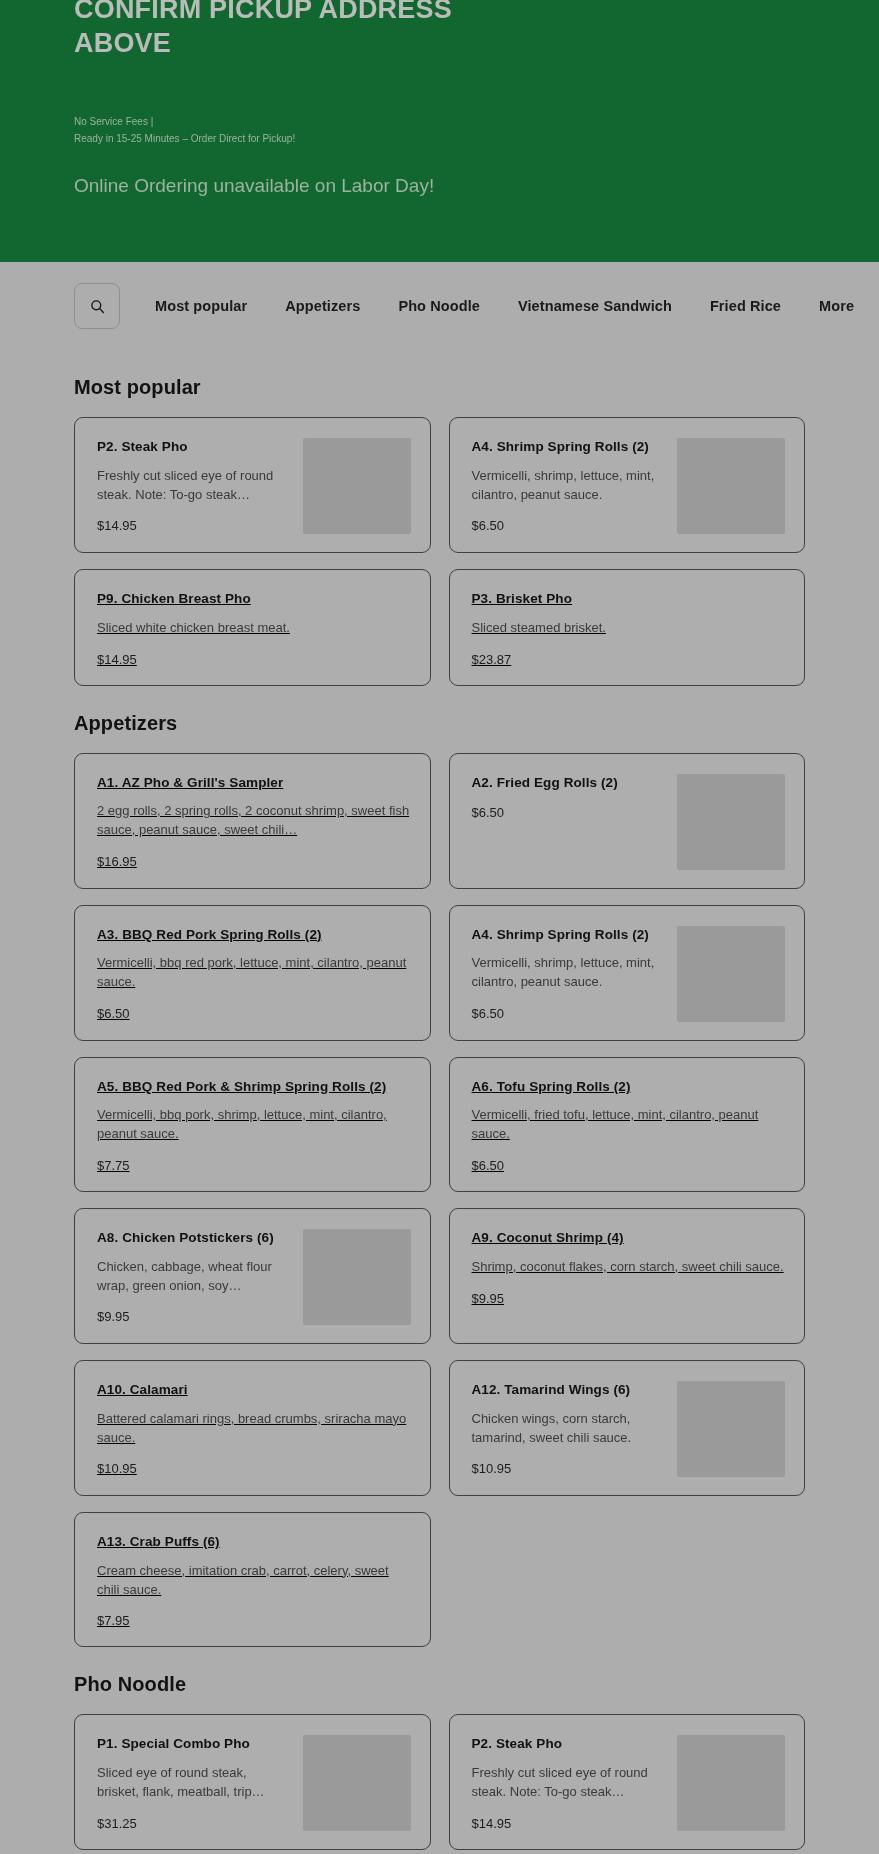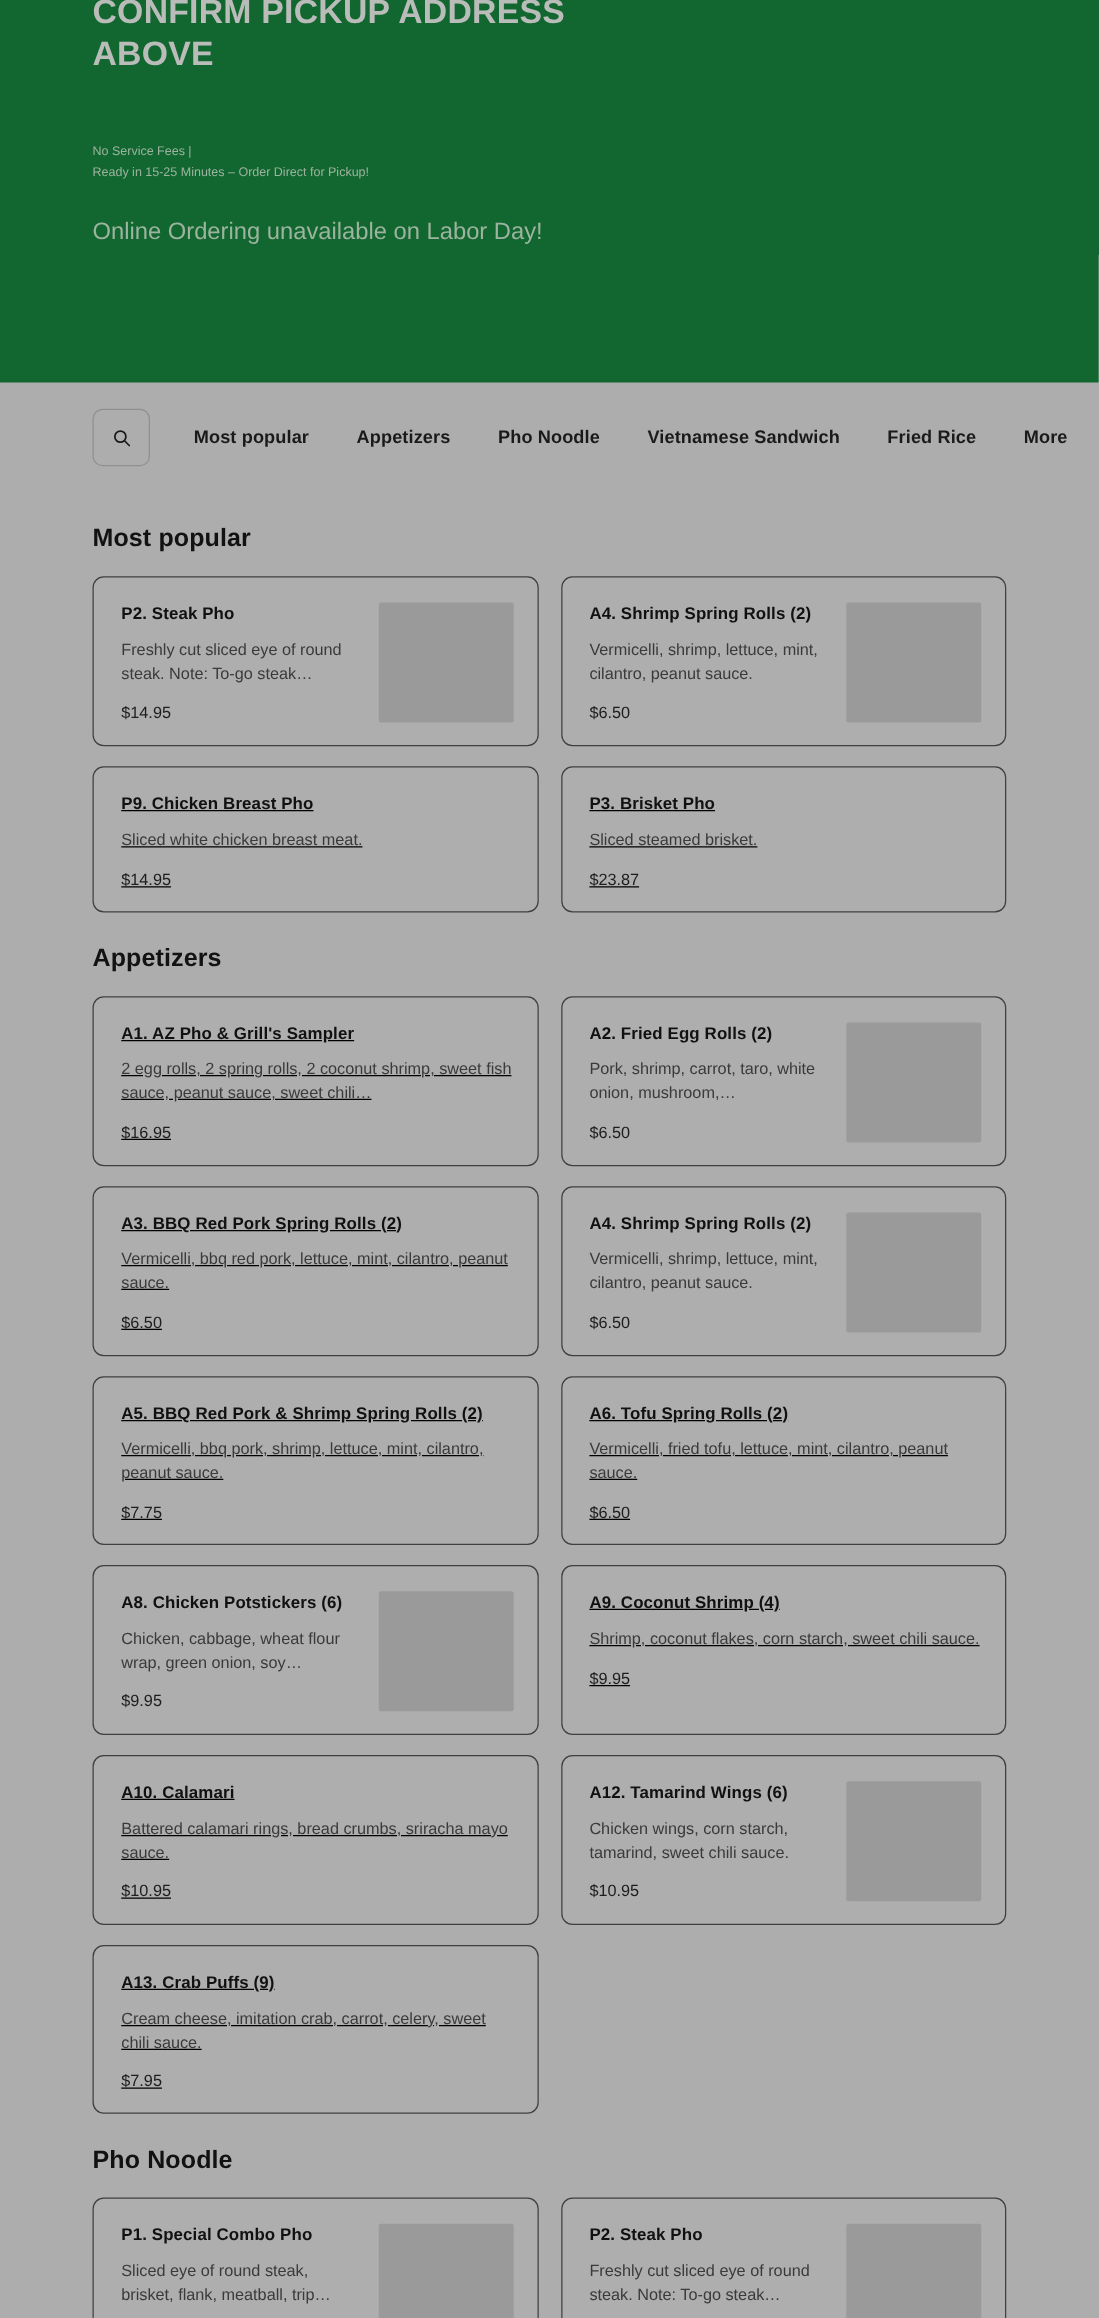--- a/index.html
+++ b/index.html
@@ -8,21 +8,21 @@
     width: 879px;
     background: #adadad;
     font-family: "Liberation Sans", sans-serif;
     -webkit-font-smoothing: antialiased;
   }
 
   
   .hero {
     background: #12662f;
     padding: 0 0 0 74px;
-    height: 306px;
+    height: 262px;
     position: relative;
     overflow: hidden;
   }
   .hero-title {
     font-size: 27px;
     font-weight: bold;
     line-height: 1.26;
     letter-spacing: 0.2px;
     color: #b9bcb9;
     padding-top: 0;
@@ -214,21 +214,20 @@
         <div class="card no-img tall">
           <div class="card-body">
             <div class="item-name">A1. AZ Pho &amp; Grill's Sampler</div>
             <div class="item-desc">2 egg rolls, 2 spring rolls, 2 coconut shrimp, sweet fish sauce, peanut sauce, sweet chili…</div>
             <div class="item-price">$16.95</div>
           </div>
         </div>
         <div class="card">
           <div class="card-body">
             <div class="item-name">A2. Fried Egg Rolls (2)</div>
-            <div class="item-desc">Pork, shrimp, carrot, taro, white onion, mushroom,…</div>
             <div class="item-price">$6.50</div>
           </div>
           <div class="item-thumb"></div>
         </div>
         <div class="card no-img">
           <div class="card-body">
             <div class="item-name">A3. BBQ Red Pork Spring Rolls (2)</div>
             <div class="item-desc">Vermicelli, bbq red pork, lettuce, mint, cilantro, peanut sauce.</div>
             <div class="item-price">$6.50</div>
           </div>
@@ -280,21 +279,21 @@
         <div class="card">
           <div class="card-body">
             <div class="item-name">A12. Tamarind Wings (6)</div>
             <div class="item-desc">Chicken wings, corn starch, tamarind, sweet chili sauce.</div>
             <div class="item-price">$10.95</div>
           </div>
           <div class="item-thumb"></div>
         </div>
         <div class="card no-img">
           <div class="card-body">
-            <div class="item-name">A13. Crab Puffs (9)</div>
+            <div class="item-name">A13. Crab Puffs (6)</div>
             <div class="item-desc">Cream cheese, imitation crab, carrot, celery, sweet chili sauce.</div>
             <div class="item-price">$7.95</div>
           </div>
         </div>
         <div class="spacer-cell"></div>
       </div>
     </div>
     <div class="section">
       <div class="section-title">Pho Noodle</div>
       <div class="grid">

